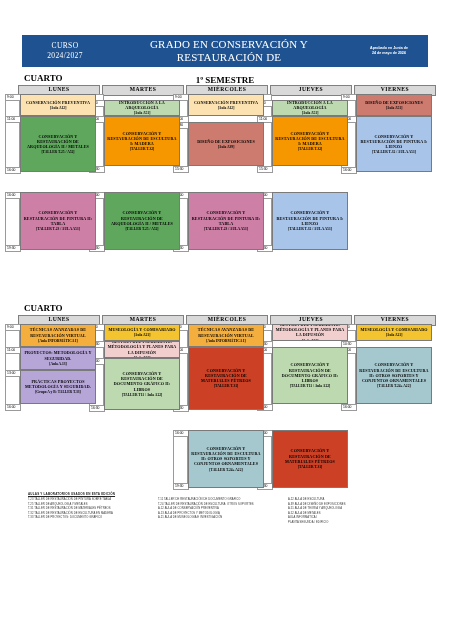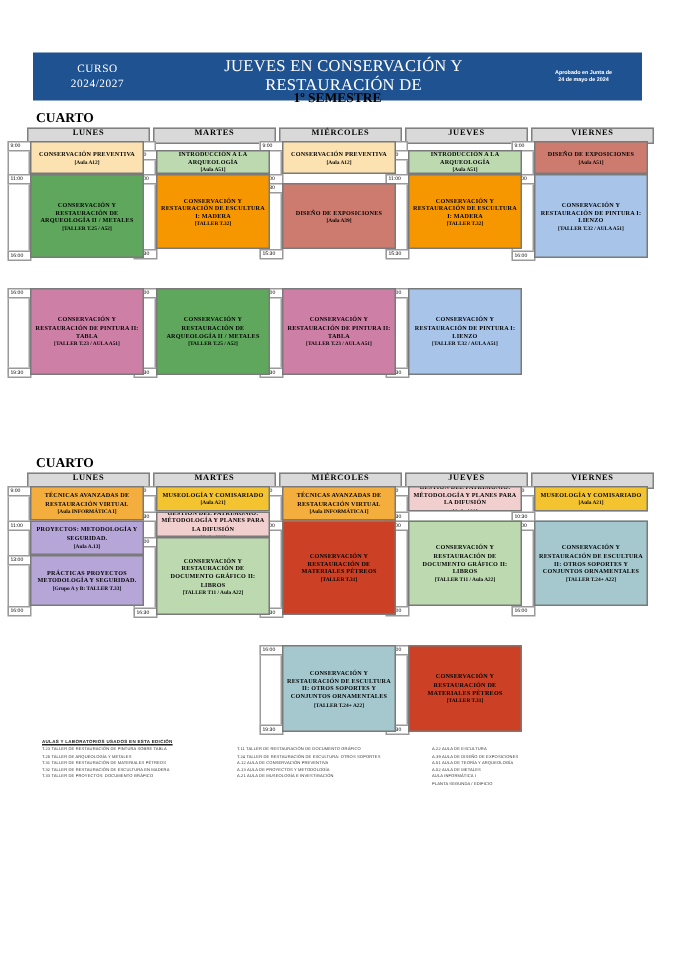--- a/index.html
+++ b/index.html
@@ -62,30 +62,30 @@
 <body>
 
 <div class="page">
 
   <div class="banner">
     <div class="banner-left">
       <div>CURSO</div>
       <div>2024/2027</div>
     </div>
     <div class="banner-mid">
-      <div>JUEVES EN CONSERVACIÓN Y RESTAURACIÓN DE</div>
+      <div>GRADO EN CONSERVACIÓN Y RESTAURACIÓN DE</div>
     </div>
     <div class="banner-right">
       <div>Aprobado en Junta de</div>
       <div>24 de mayo de 2024</div>
     </div>
   </div>
 
   <div class="sec-head sec-year" style="top:73px">CUARTO</div>
-  <div class="sec-head sec-term" style="top:60px">1º SEMESTRE</div>
+  <div class="sec-head sec-term" style="top:75px">1º SEMESTRE</div>
   <div id="sec1">
       <div class="colhead" style="position: absolute; left: 18px; top: 85px; width: 80px;">LUNES</div>
       <div class="colhead" style="position: absolute; left: 102px; top: 85px; width: 80px;">MARTES</div>
       <div class="colhead" style="position: absolute; left: 186px; top: 85px; width: 80px;">MIÉRCOLES</div>
       <div class="colhead" style="position: absolute; left: 270px; top: 85px; width: 80px;">JUEVES</div>
       <div class="colhead" style="position: absolute; left: 354px; top: 85px; width: 80px;">VIERNES</div>
       <div class="slotbox" style="left: 5px; top: 94px; width: 15px; height: 78px;"></div>
       <div class="timecell" style="left: 5px; top: 94px;">9:00</div>
       <div class="timecell" style="left: 5px; top: 116.286px;">11:00</div>
       <div class="timecell" style="left: 5px; top: 167px;">16:00</div>

